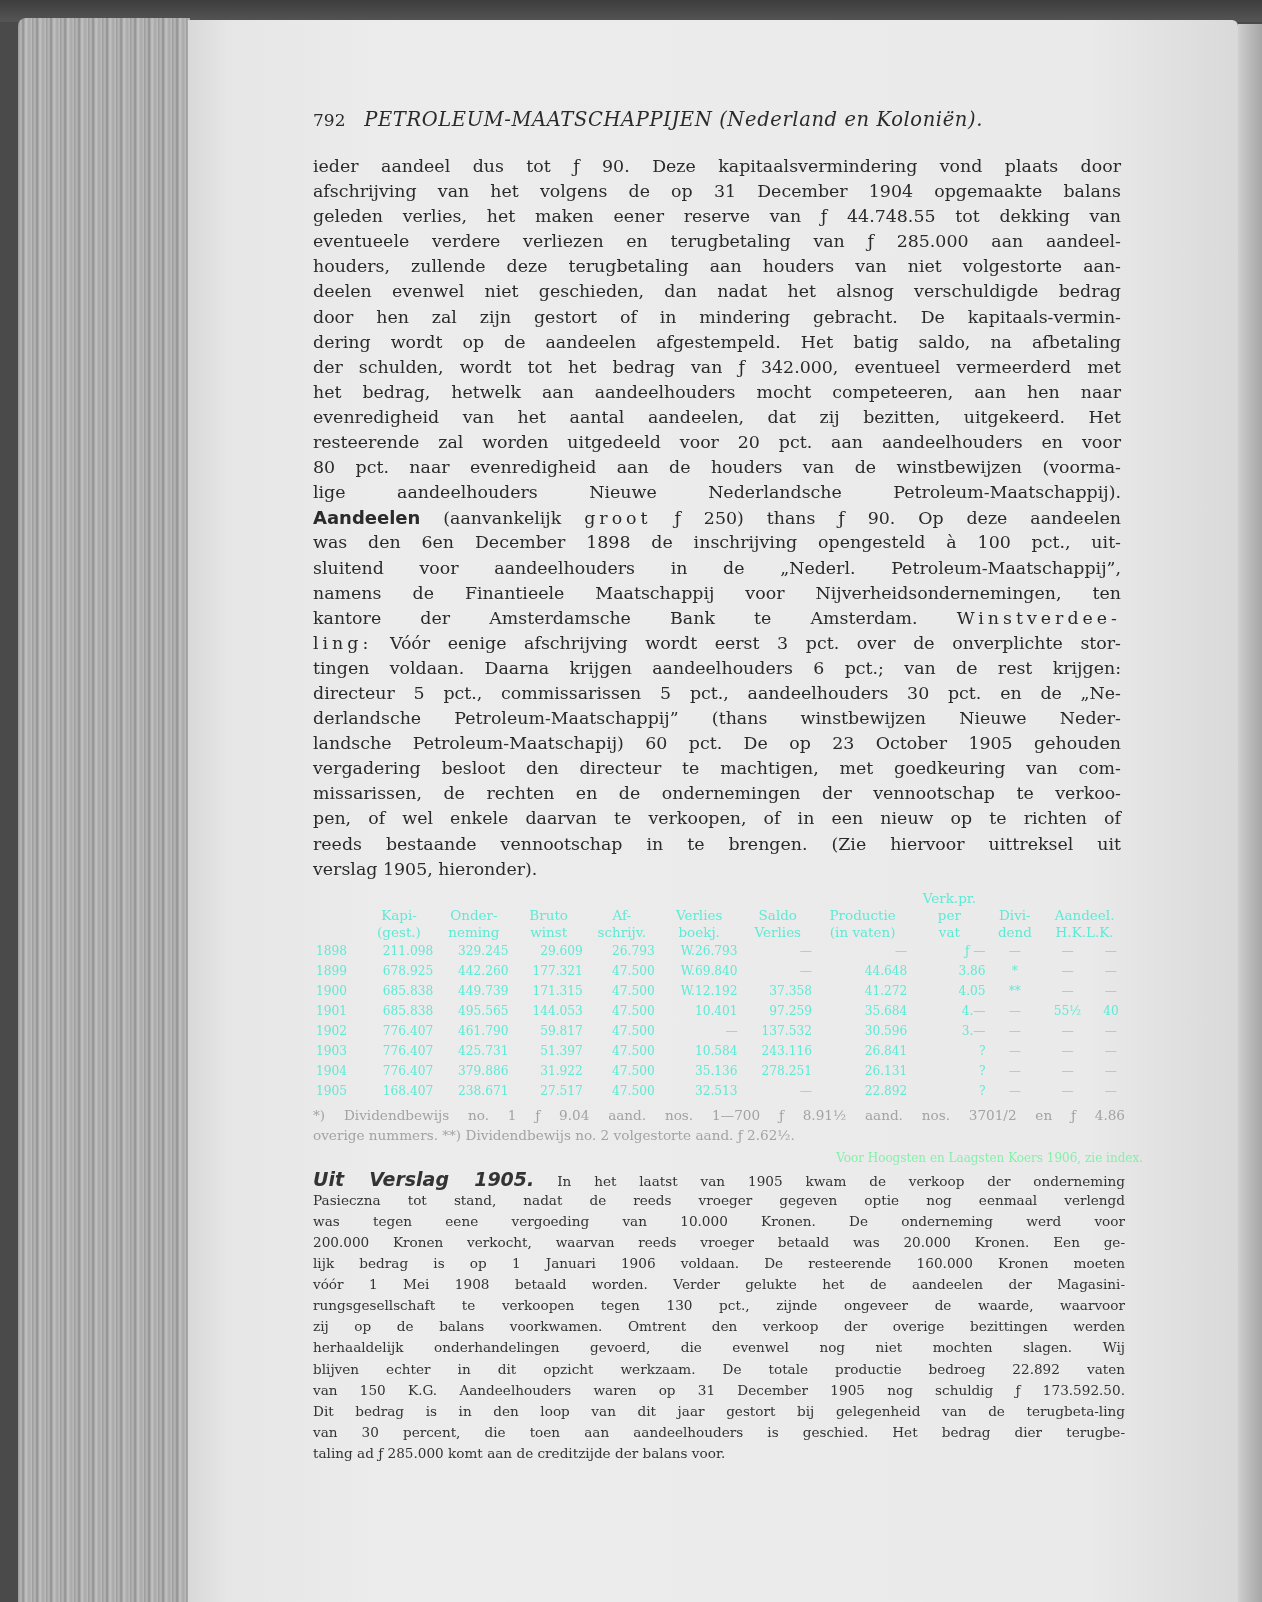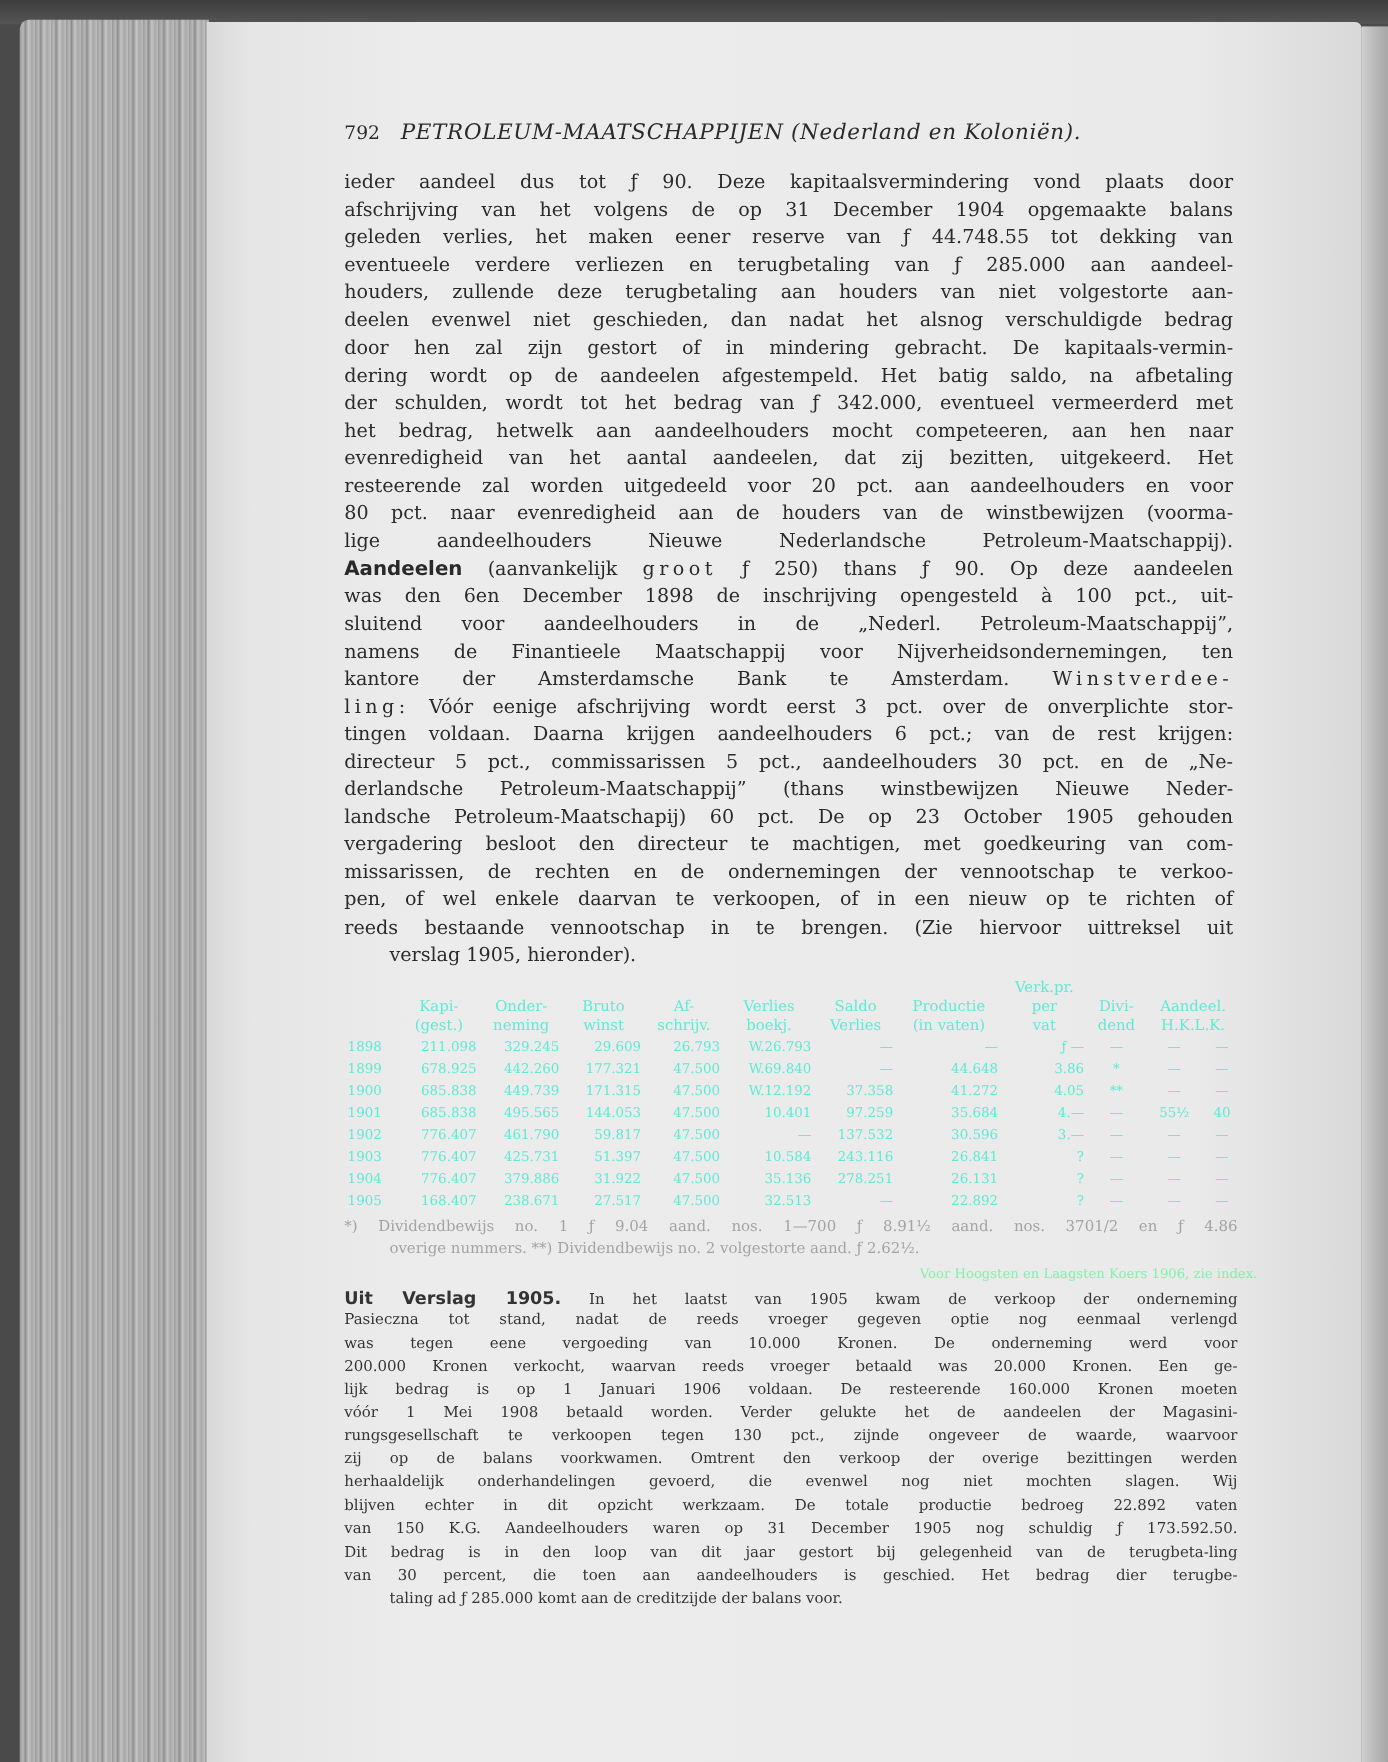--- a/index.html
+++ b/index.html
@@ -35,21 +35,21 @@
     .header {
       font-size: 19.5px; font-style: italic; letter-spacing: 0.6px;
       height: 40px; line-height: 40px; white-space: nowrap;
     }
     .header .pno { font-style: normal; font-size: 17px; margin-right: 12px; letter-spacing: 0; text-align: right; }
     .body-text {
       font-size: 17.4px; line-height: 25.1px; text-align: justify;
       margin-top: 14px; width: 808px;
     }
     .line { display: block; text-align: justify; text-align-last: justify; white-space: nowrap; height: 25.1px; }
-    .line.last { text-align-last: left; margin-left: 41px; }
+    .line.last { text-align-last: left; }
     .bold-sans { font-family: "DejaVu Sans", sans-serif; font-weight: bold; font-size: 18px; }
     .spaced { letter-spacing: 4px; }
     table.data {
       margin-top: 8px; border-collapse: collapse;
       font-family: "DejaVu Serif", serif; font-size: 12.2px; line-height: 20px;
       color: #5eead4; width: 815px;
     }
     table.data td, table.data th { padding: 0 3px; font-weight: normal; white-space: nowrap; }
     table.data th { font-size: 13.5px; line-height: 17px; text-align: center; }
     table.data td { text-align: right; }
@@ -57,21 +57,21 @@
     table.data td.c { text-align: center; }
     .note {
       font-size: 13.6px; line-height: 20px; margin-top: 4px; width: 812px; color: #a3a3a3;
     }
     .note .line { height: 20px; }
     .center-line { text-align: right; font-size: 12px; margin: 6px 0 4px 0; color: #86efac; }
     .report {
       font-size: 13.6px; line-height: 21.1px; width: 812px; color: #333;
     }
     .report .line { height: 21.1px; }
-    .report .bold-sans { font-size: 16px; }
+    .report .bold-sans { font-size: 19px; font-style: italic; }
   </style>
 </head>
 <body>
 
 <div class="book-top"></div>
 <div class="page-edges"></div>
 <div class="page"></div>
 <div class="right-edge"></div>
 
 <div class="content">

